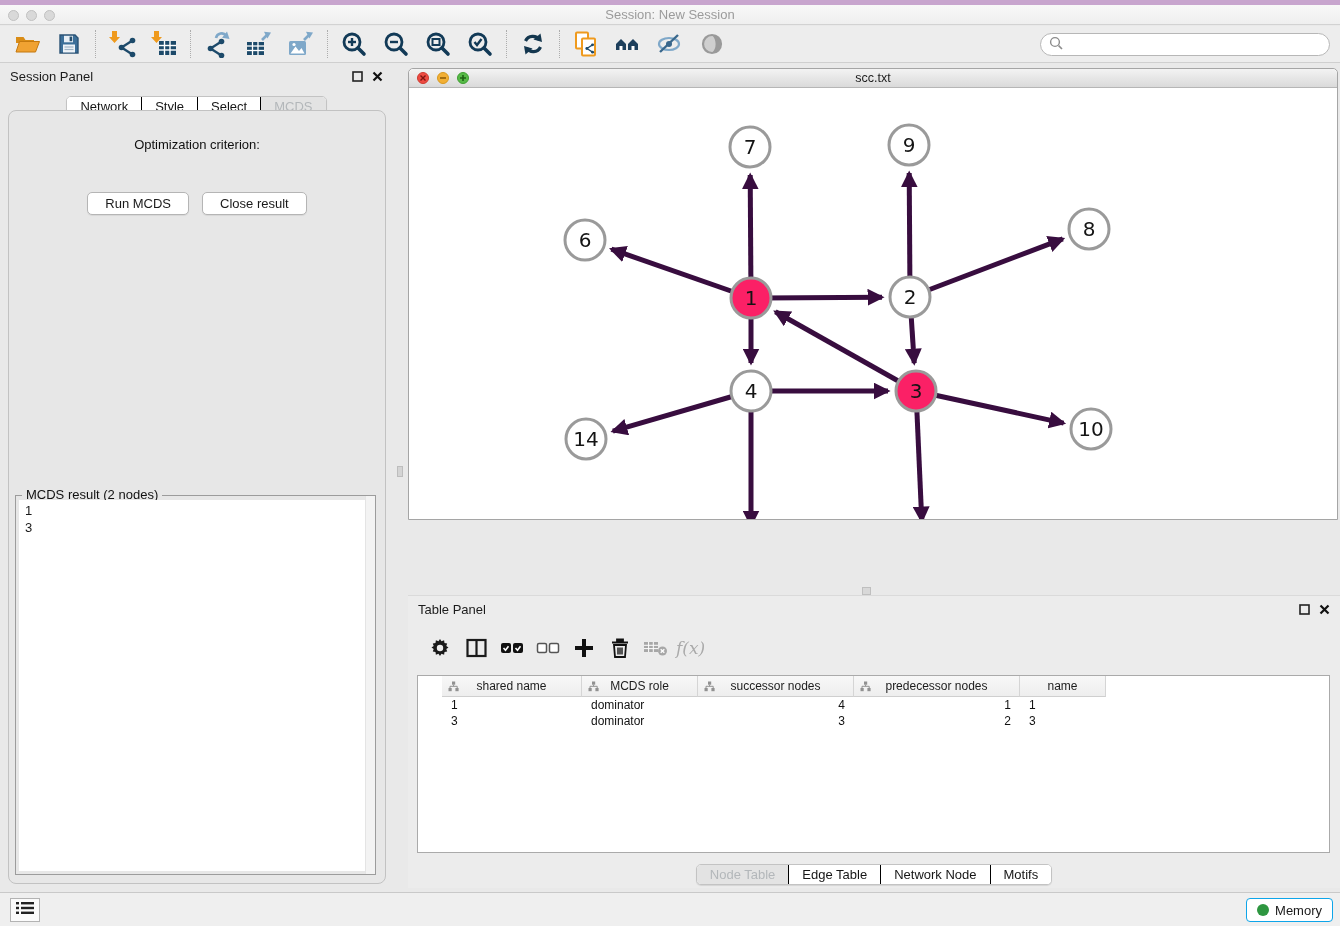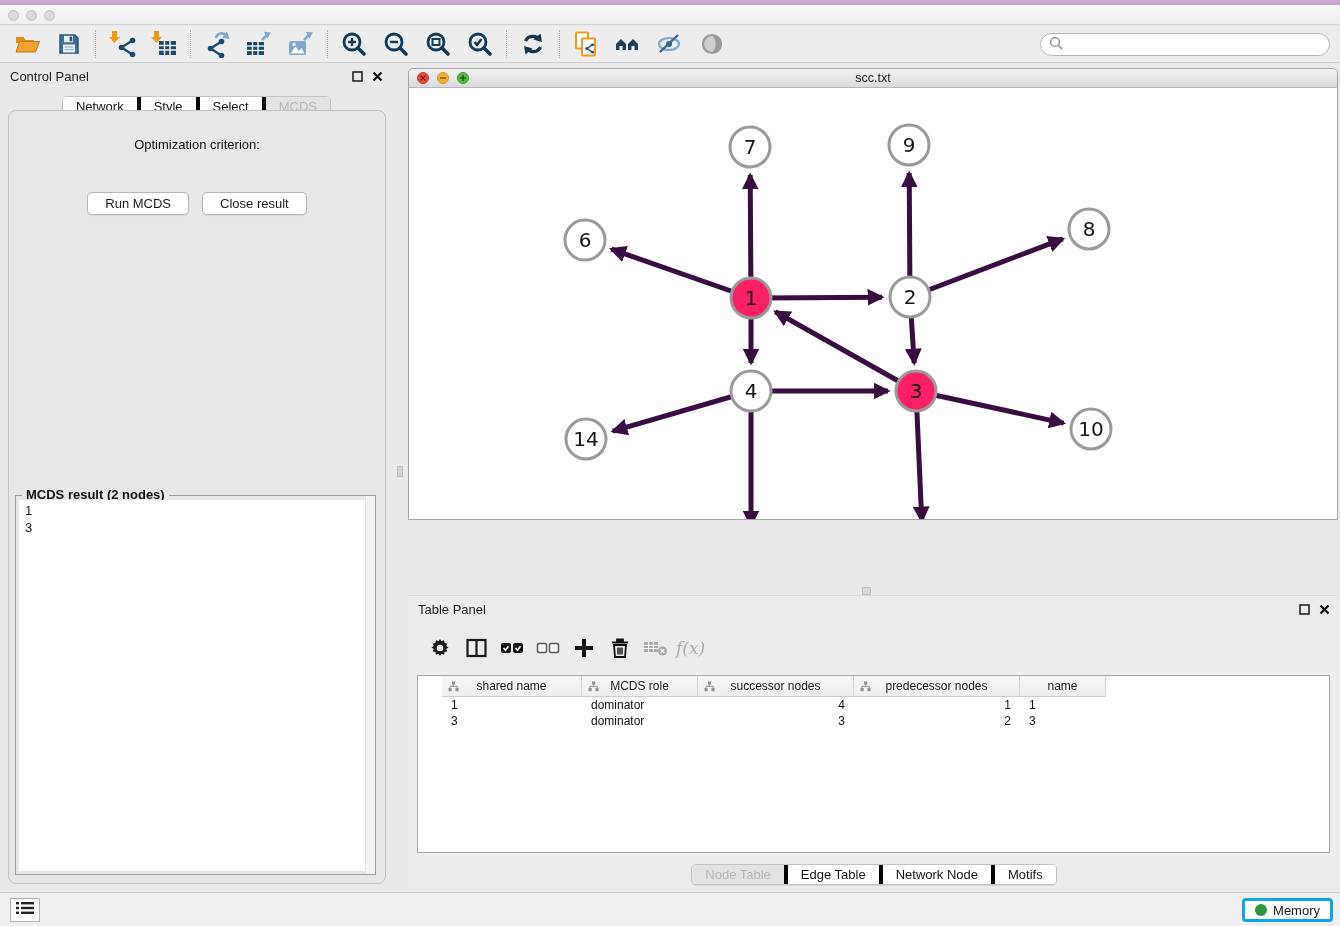--- a/index.html
+++ b/index.html
@@ -22,31 +22,31 @@
 
   
   .panel-title { position:absolute; left:10px; top:6px; font-size:13px; color:#1c1c1c; }
   .win-btns { position:absolute; right:10px; top:8px; display:flex; gap:9px; align-items:center; }
   .win-btns span { display:flex; }
 
   
   .control-panel { position:absolute; left:0; top:63px; width:393px; height:829px; background:#e9e9e9; }
   .cp-tabs { position:absolute; top:33px; left:0; width:100%; display:flex; justify-content:center; }
   .tabstrip { display:flex; background:#fff; border:1px solid #c3c3c3; border-radius:5px; height:21px; font-size:13px; line-height:19px; overflow:hidden; box-shadow:0 1px 1px rgba(0,0,0,.10); }
-  .tabstrip .tab { padding:0 13px; border-right:4px solid #000000; background:#fff; color:#161616; white-space:nowrap; }
+  .tabstrip .tab { padding:0 13px; border-right:1px solid #000000; background:#fff; color:#161616; white-space:nowrap; }
   .tabstrip .tab:last-child { border-right:none; }
   .tabstrip .tab.selected { background:#e3e3e3; color:#b3b7ba; }
   .cp-body { position:absolute; top:47px; left:8px; right:7px; bottom:8px; border:1px solid #c2c2c2; border-radius:8px; background:#e7e7e7; }
   .opt-label { position:absolute; top:26px; left:0; right:0; text-align:center; font-size:13px; color:#111; }
   .criterion-select { position:absolute; top:48px; left:36px; right:36px; height:23px; background:#fff; border:1px solid #b5b5b5; border-radius:5px; display:flex; align-items:center; padding:0 4px 0 11px; font-size:13px; }
   .criterion-select .val { flex:1; }
   .cp-buttons { position:absolute; top:81px; left:0; right:0; display:flex; justify-content:center; gap:13px; }
   .btn { height:23px; padding:0 17px; background:#fff; border:1px solid #b5b5b5; border-radius:5px; font-size:13px; display:flex; align-items:center; box-shadow:0 1px 1px rgba(0,0,0,.07); }
   .mcds-group { position:absolute; left:6px; right:9px; top:384px; bottom:8px; border:1px solid #9c9c9c; }
-  .mcds-legend { position:absolute; top:-9px; left:6px; background:#e7e7e7; padding:0 4px; font-size:13px; color:#111;font-weight:bold; }
+  .mcds-legend { position:absolute; top:-9px; left:6px; background:#e7e7e7; padding:0 4px; font-size:13px; color:#111; }
   .mcds-text { position:absolute; top:4px; left:3px; right:3px; bottom:3px; background:#fff; }
   .mcds-scroll { position:absolute; top:0; right:0; bottom:0; width:10px; background:#f3f3f3; border-left:1px solid #e4e4e4; }
   .result-line { font-size:13px; line-height:17px; padding-left:6px; }
   .mcds-text .result-line:first-child { padding-top:2px; }
 
   
   .v-split-handle { position:absolute; left:397px; top:466px; width:6px; height:11px; background:#d4d4d4; border:1px solid #bdbdbd; }
   .h-split-handle { position:absolute; left:862px; top:587px; width:9px; height:8px; background:#d8d8d8; border:1px solid #bfbfbf; }
 
   
@@ -65,31 +65,32 @@
   .thead { display:flex; height:21px; }
   .th { position:relative; background:linear-gradient(#f8f8f8,#eee); border-right:1px solid #d5d5d5; border-bottom:1px solid #cfcfcf; font-size:12px; display:flex; align-items:center; justify-content:center; color:#1c1c1c; flex:none; }
   .th .th-icn { position:absolute; left:6px; top:5px; display:flex; }
   .trow { display:flex; height:16px; align-items:center; }
   .td { font-size:12px; padding:0 9px; flex:none; white-space:nowrap; color:#111; }
   .tp-tabs { position:absolute; top:268px; left:0; width:100%; display:flex; justify-content:center; }
 
   
   .footer { position:absolute; left:0; right:0; bottom:0; height:34px; background:#efefef; border-top:1px solid #c9c9c9; }
   .list-button { position:absolute; left:10px; top:5px; width:30px; height:24px; background:#fbfbfb; border:1px solid #b3b3b3; display:flex; align-items:center; justify-content:center; }
-  .memory-button { position:absolute; right:7px; top:5px; height:24px; padding:0 10px; background:#fff; border:3px solid #0ea5e9; border-radius:4px; display:flex; align-items:center; gap:6px; font-size:13px; }
+  .memory-button { position:absolute; right:7px; top:5px; height:24px; padding:0 10px; background:#fff; border:1px solid #0ea5e9; border-radius:4px; display:flex; align-items:center; gap:6px; font-size:13px; }
   .memory-dot { width:12px; height:12px; border-radius:50%; background:#2e9640; }
 </style>
 </head>
 <body>
 
 <div class="accent-strip"></div>
 <div class="titlebar">
   <span class="tl" style="left:8px"></span>
   <span class="tl" style="left:26px"></span>
   <span class="tl" style="left:44px"></span>
+  <div class="title">Session: New Session</div>
 </div>
 
 <div class="main-toolbar">
   <div id="main-toolbar-buttons" style="display:flex;align-items:center;">
       <div class="tbtn">
         <span style="display:flex">
           <svg width="27" height="24" viewBox="0 0 27 24">
             <path d="M2,5 h7.5 l2,3 h8.5 v3 H2 Z" fill="#d98c16"></path>
             <path d="M2,20 L5.5,9.5 H25.5 L21.5,20 Z" fill="#f0a232" stroke="#c4790f"></path>
           </svg>
@@ -270,21 +271,21 @@
   <div class="search-box">
     <span><svg width="14" height="14" viewBox="0 0 14 14">
           <circle cx="6" cy="6" r="4.4" fill="none" stroke="#8c8c8c" stroke-width="1.4"></circle>
           <line x1="9.6" y1="9.6" x2="13" y2="13" stroke="#8c8c8c" stroke-width="1.6"></line>
         </svg></span>
     <input value="" style="">
   </div>
 </div>
 
 <div class="control-panel">
-  <div class="panel-title">Control Panel</div>
+  <div class="panel-title">Session Panel</div>
   <div class="win-btns">
     <span>
         <svg width="11" height="11" viewBox="0 0 11 11">
           <rect x="1" y="1" width="9" height="9" fill="none" stroke="#222" stroke-width="1.6"></rect>
         </svg>
       </span>
     <span>
         <svg width="11" height="11" viewBox="0 0 11 11">
           <path d="M1.5,1.5 L9.5,9.5 M9.5,1.5 L1.5,9.5" stroke="#111" stroke-width="2.2"></path>
         </svg>

